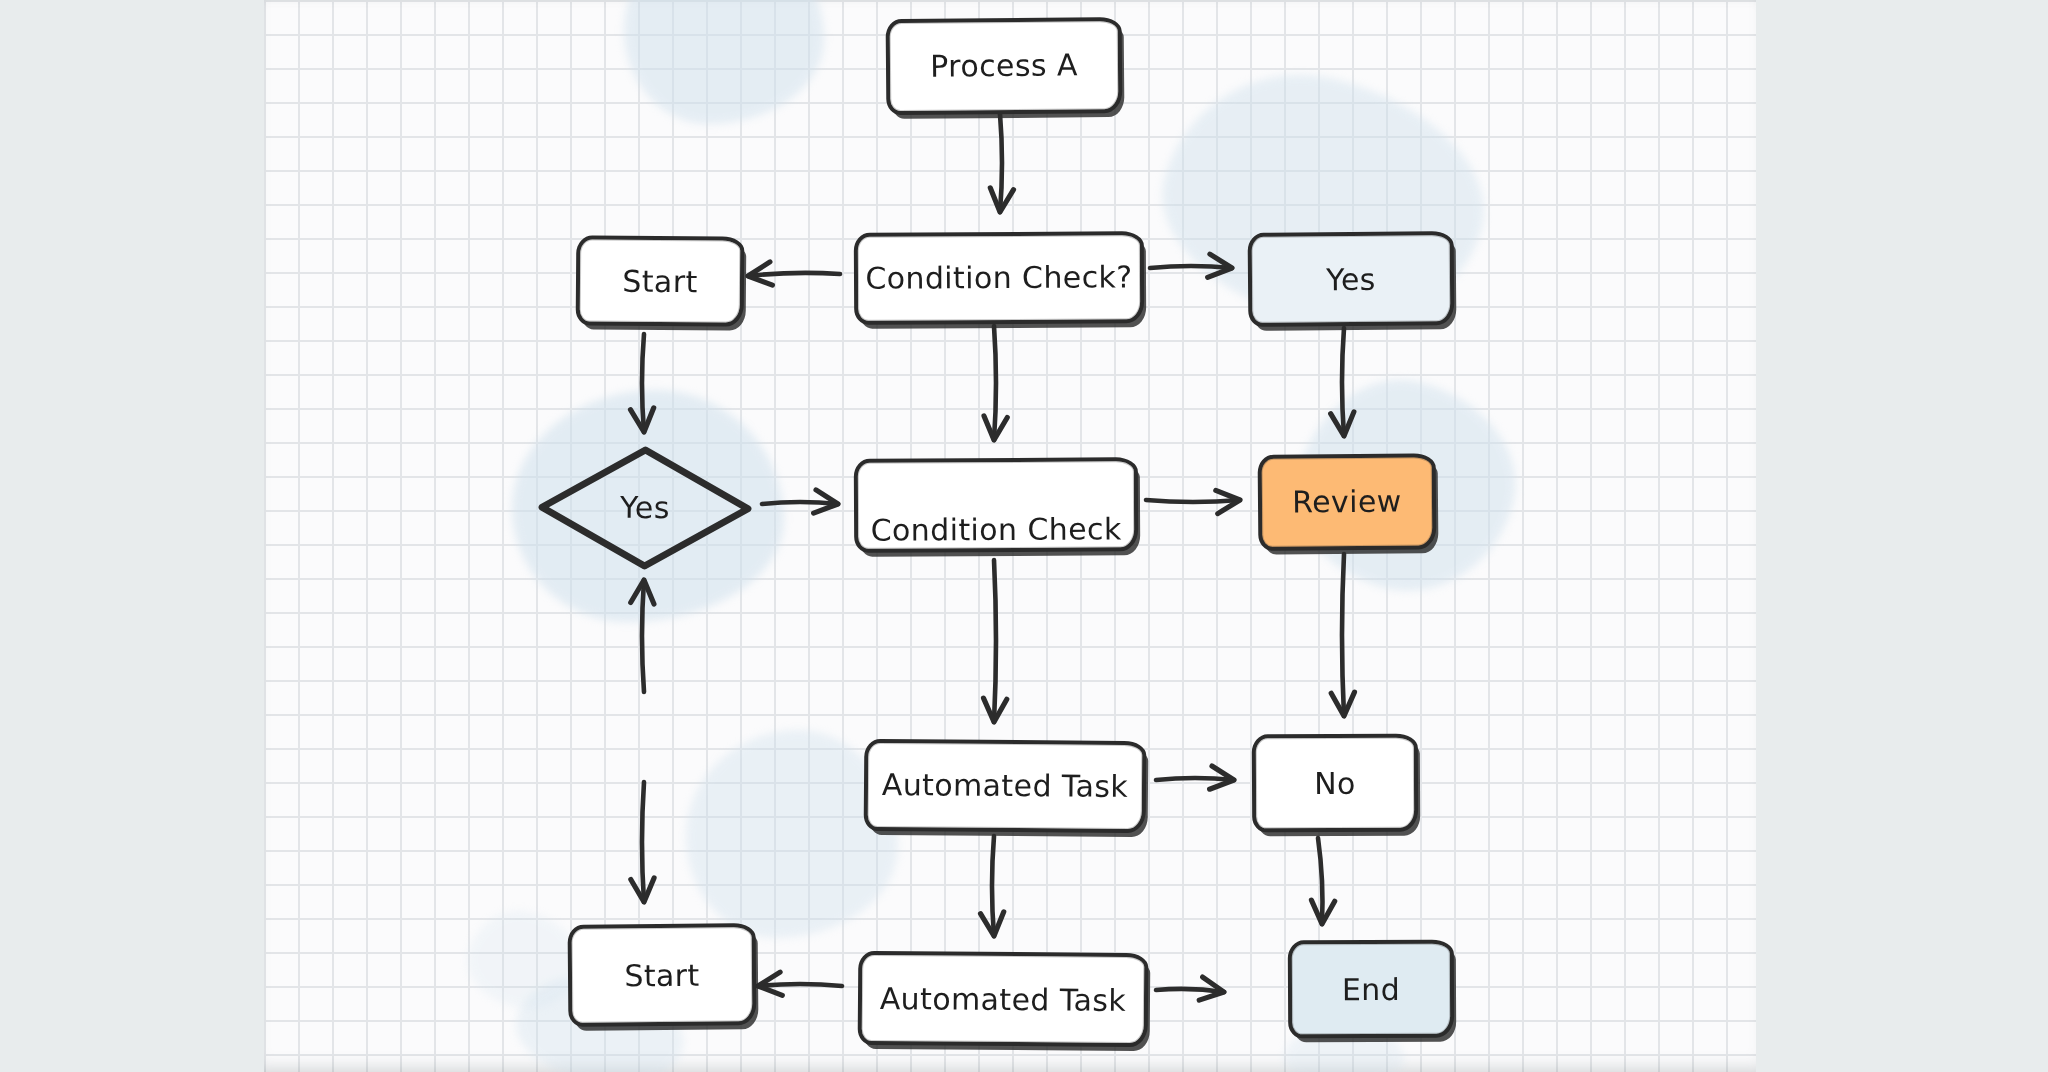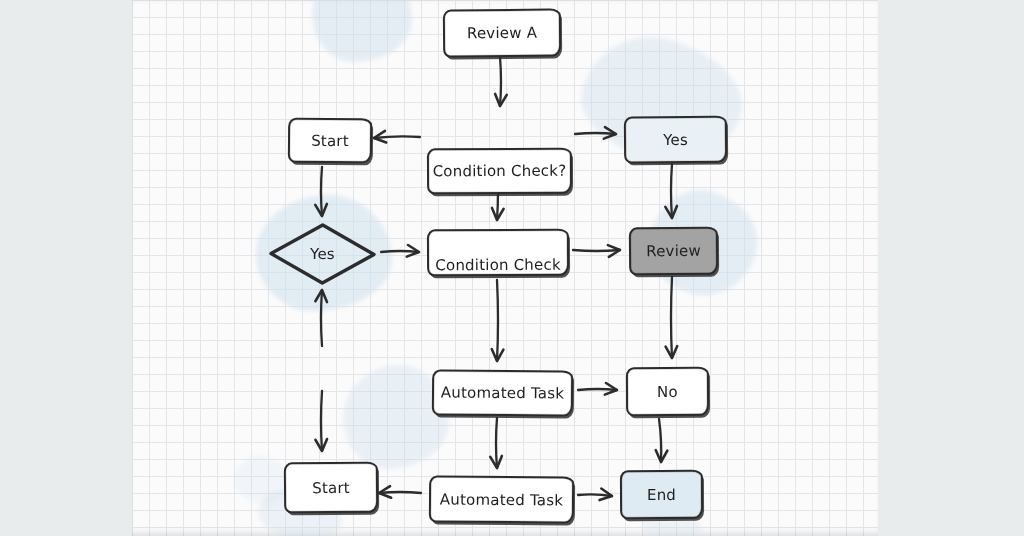--- a/index.html
+++ b/index.html
@@ -77,52 +77,52 @@
           <path d="M 497 280 Q 499 320.5 497 361" fill="none" stroke="#2c2c2c" stroke-width="2.3" stroke-linecap="round" marker-end="url(#ah)"></path>
           <path d="M 672 277 Q 670 317.5 672 358" fill="none" stroke="#2c2c2c" stroke-width="2.3" stroke-linecap="round" marker-end="url(#ah)"></path>
           <path d="M 578 390 Q 597.5 388 617 390" fill="none" stroke="#2c2c2c" stroke-width="2.3" stroke-linecap="round" marker-end="url(#ah)"></path>
           <path d="M 497 418 Q 495 443 497 468" fill="none" stroke="#2c2c2c" stroke-width="2.3" stroke-linecap="round" marker-end="url(#ah)"></path>
           <path d="M 659 419 Q 661.9978401721561 440.40707720129507 661 462" fill="none" stroke="#2c2c2c" stroke-width="2.3" stroke-linecap="round" marker-end="url(#ah)"></path>
           <path d="M 421 493 Q 400 491 379 493" fill="none" stroke="#2c2c2c" stroke-width="2.3" stroke-linecap="round" marker-end="url(#ah)"></path>
           <path d="M 578 495 Q 595.0587981032038 493.5008644910713 612 496" fill="none" stroke="#2c2c2c" stroke-width="2.3" stroke-linecap="round" marker-end="url(#ah)"></path>
         </g>
     </svg>
   <div class="node t0 node-rect" style="left: 443px; top: 9px; width: 114px; height: 44px;">
-        <span class="label">Review A</span>
+        <span class="label">Process A</span>
       </div>
       <div class="node t1 node-rect" style="left: 288px; top: 118px; width: 80px; height: 41px;">
         <span class="label">Start</span>
       </div>
-      <div class="node t2 node-rect" style="left: 427px; top: 116px; width: 141px; height: 42px; margin-top: 32px;">
+      <div class="node t2 node-rect" style="left: 427px; top: 116px; width: 141px; height: 42px;">
         <span class="label">Condition Check?</span>
       </div>
       <div class="node t0 node-rect" style="left: 624px; top: 116px; width: 99px; height: 43px; background: rgb(234, 241, 246);">
         <span class="label">Yes</span>
       </div>
       <div class="node t1 node-diamond" style="left: 269px; top: 223px; width: 107px; height: 62px;">
         <svg width="107" height="62">
           <polygon points="53.5,2 105,31 53.5,60 2,31" fill="none" stroke="#2c2c2c" stroke-width="3.4" stroke-linejoin="round"></polygon>
         </svg>
         <span class="label">Yes</span>
       </div>
       <div class="node t2 node-rect" style="left: 427px; top: 229px; width: 138px; height: 43px; align-items: flex-end;">
         <span class="label">Condition Check</span>
       </div>
-      <div class="node t0 node-rect" style="left: 629px; top: 227px; width: 85px; height: 44px; background: #a3a3a3;">
+      <div class="node t0 node-rect" style="left: 629px; top: 227px; width: 85px; height: 44px; background: #fdba74;">
         <span class="label">Review</span>
       </div>
       <div class="node t1 node-rect" style="left: 432px; top: 370px; width: 137px; height: 42px;">
         <span class="label">Automated Task</span>
       </div>
       <div class="node t2 node-rect" style="left: 626px; top: 367px; width: 79px; height: 45px; text-align: right;">
         <span class="label">No</span>
       </div>
       <div class="node t0 node-rect" style="left: 284px; top: 462px; width: 90px; height: 47px;">
         <span class="label">Start</span>
       </div>
       <div class="node t1 node-rect" style="left: 429px; top: 476px; width: 141px; height: 43px;">
         <span class="label">Automated Task</span>
       </div>
-      <div class="node t2 node-rect" style="left: 620px; top: 470px; width: 79px; height: 45px; background: rgb(223, 235, 242);">
+      <div class="node t2 node-rect" style="left: 644px; top: 470px; width: 79px; height: 45px; background: rgb(223, 235, 242);">
         <span class="label">End</span>
       </div>
     </div>
 </div>
 
 </body></html>

